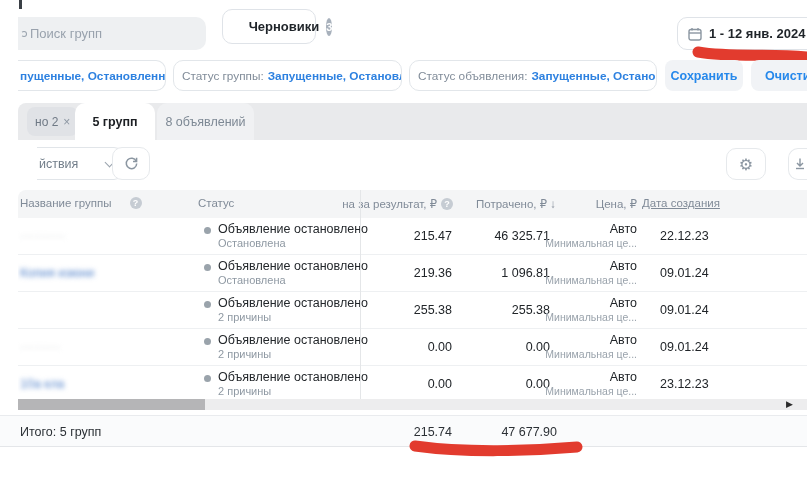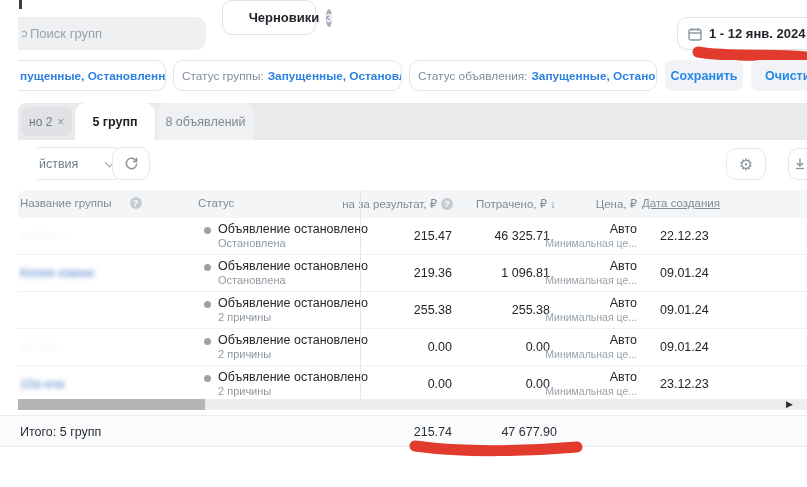--- a/index.html
+++ b/index.html
@@ -12,21 +12,21 @@
     background:#eef0f2; border-radius:0 10px 10px 0; display:flex; align-items:center; }
   .search-field input { border:none; background:transparent; outline:none; width:160px;
     font:13px "Liberation Sans",sans-serif; color:#0369a1; padding-left:12px; }
   .search-field input::placeholder { color:#99a2ad; }
   .search-dot { position:absolute; left:3px; top:14px; width:6px; height:6px;
     border:1.5px solid #99a2ad; border-radius:50%; border-left-color:transparent; }
 
   .btn-outline { position:absolute; background:#fff; border:1px solid #dfe3e8; border-radius:10px;
     display:flex; align-items:center; justify-content:center; gap:7px; cursor:pointer;
     font-weight:bold; font-size:13px; color:#1f2429; }
-  #drafts-btn { left:222px; top:0; width:94px; height:35px;padding-left:43px; }
+  #drafts-btn { left:222px; top:9px; width:94px; height:35px;padding-left:43px; }
   .badge { width:18px; height:18px; border-radius:50%; background:#a8b1bc; color:#fff;
     font-size:11px; font-weight:bold; display:flex; align-items:center; justify-content:center; }
 
   #date-btn { left:677px; top:17px; width:132px; height:33px; border-radius:10px 0 0 10px;
     justify-content:flex-start; padding-left:10px; }
   .cal-icon { width:14px; height:14px; flex:0 0 auto; }
 
   .corner-tick { position:absolute; left:19px; top:0; width:3px; height:9px; background:#3a3f45; }
 
   
@@ -41,21 +41,21 @@
 
   .btn-flat { position:absolute; top:60px; height:31px; background:#f1f3f6; border:none;
     border-radius:8px; color:#2688eb; font-weight:bold; font-size:12.5px;
     display:flex; align-items:center; justify-content:center; cursor:pointer; }
   #save-btn { left:665px; width:78px; }
   #clear-btn { left:751px; width:70px; border-radius:8px 0 0 8px; justify-content:flex-start; padding-left:14px; }
 
   
   .tab-strip { position:absolute; left:18px; top:103px; width:789px; height:37px;
     background:#e9eaec; border-radius:8px 0 0 0; }
-  .tab-pill { position:absolute; left:3px; top:4px; height:29px; padding:0 8px;
+  .tab-pill { position:absolute; left:9px; top:4px; height:29px; padding:0 8px;
     background:#e0e2e6; border-radius:8px; display:flex; align-items:center; gap:5px;
     font-size:12px; color:#6f7985; cursor:pointer; }
   .tab-pill .x { font-size:12px; color:#8d97a3; }
   .tab { position:absolute; top:0; height:37px; display:flex; align-items:center;
     justify-content:center; border-radius:10px 10px 0 0; font-size:12.5px; cursor:pointer; }
   #tab-groups { left:57px; width:80px; background:#fff; color:#1c1f23; font-weight:bold; }
   #tab-ads { left:139px; width:97px; background:#f0f1f3; color:#7d8894; }
 
   
   .actions-row { position:absolute; left:0; top:140px; width:807px; height:48px; background:#fff; }

